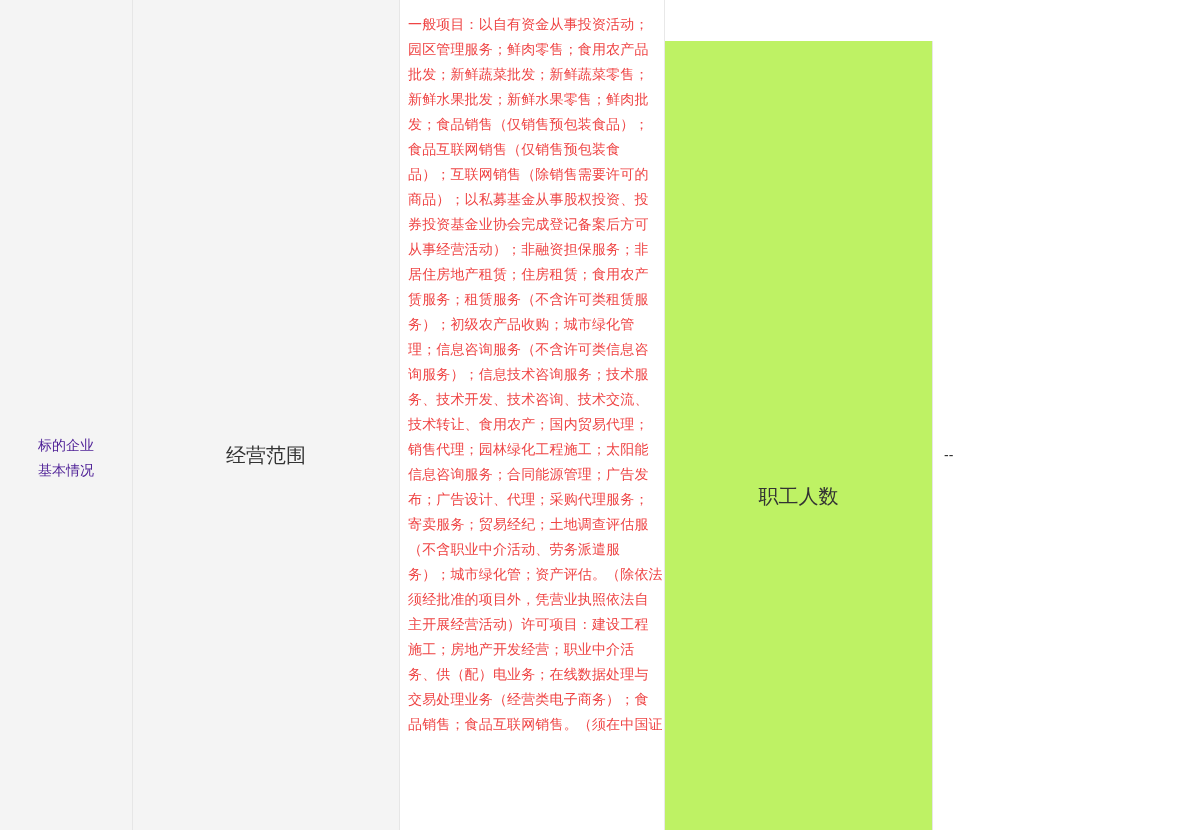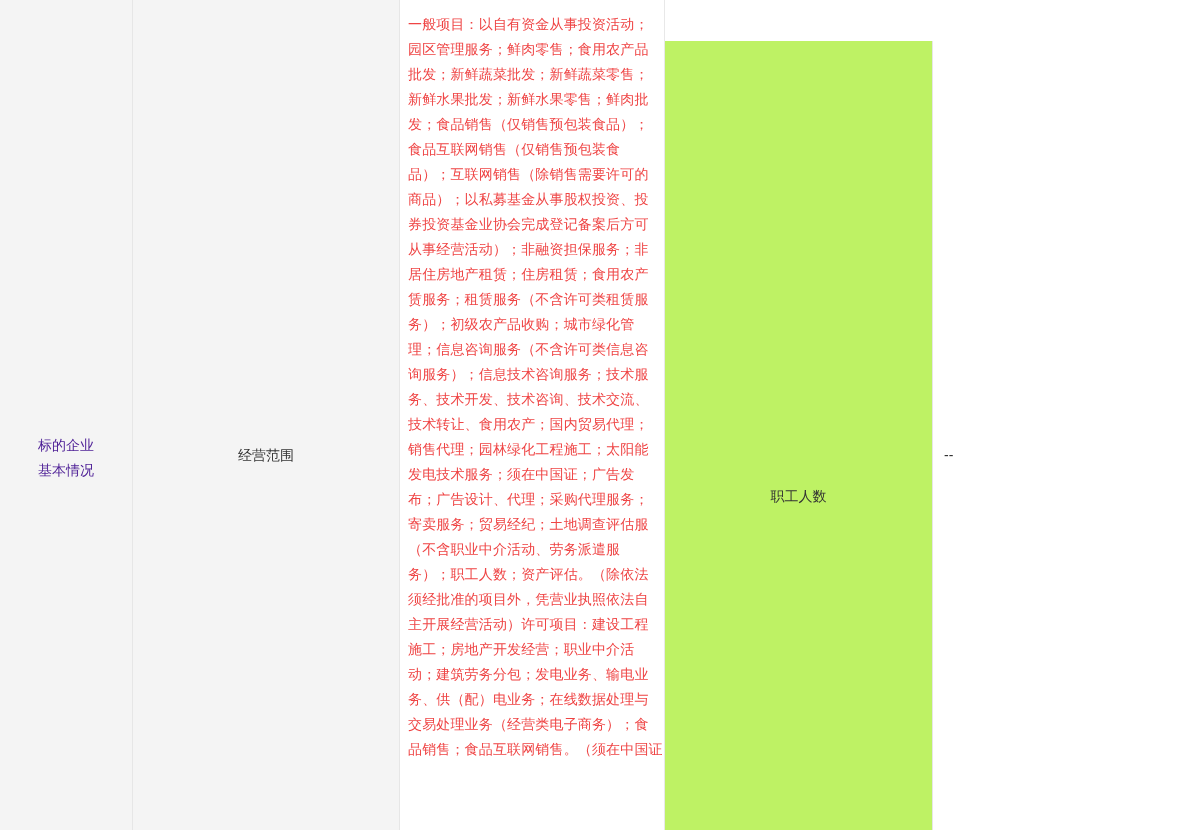--- a/index.html
+++ b/index.html
@@ -62,21 +62,21 @@
     line-height: 25px;
     color: #4c1d95;
     margin-top: 44px;
   }
   .center-label {
     position: absolute;
     top: 443px;
     left: 0;
     width: 100%;
     text-align: center;
-    font-size: 14px;
+    font-size: 20px;
     line-height: 25px;
     color: #333333;
   }
   .scope-text {
     position: absolute;
     top: 12px;
     left: 8px;
     right: 2px;
     font-size: 14px;
     color: #ef4444;
@@ -126,29 +126,28 @@
         <div class="line">券投资基金业协会完成登记备案后方可</div>
         <div class="line">从事经营活动）；非融资担保服务；非</div>
         <div class="line">居住房地产租赁；住房租赁；食用农产</div>
         <div class="line">赁服务；租赁服务（不含许可类租赁服</div>
         <div class="line">务）；初级农产品收购；城市绿化管</div>
         <div class="line">理；信息咨询服务（不含许可类信息咨</div>
         <div class="line">询服务）；信息技术咨询服务；技术服</div>
         <div class="line">务、技术开发、技术咨询、技术交流、</div>
         <div class="line">技术转让、食用农产；国内贸易代理；</div>
         <div class="line">销售代理；园林绿化工程施工；太阳能</div>
-        <div class="line">发电技术服务；须在中国证；广告发</div>
+        <div class="line">信息咨询服务；合同能源管理；广告发</div>
         <div class="line">布；广告设计、代理；采购代理服务；</div>
         <div class="line">寄卖服务；贸易经纪；土地调查评估服</div>
         <div class="line">（不含职业中介活动、劳务派遣服</div>
-        <div class="line">务）；职工人数；资产评估。（除依法</div>
+        <div class="line">务）；城市绿化管；资产评估。（除依法</div>
         <div class="line">须经批准的项目外，凭营业执照依法自</div>
         <div class="line">主开展经营活动）许可项目：建设工程</div>
         <div class="line">施工；房地产开发经营；职业中介活</div>
-        <div class="line">动；建筑劳务分包；发电业务、输电业</div>
         <div class="line">务、供（配）电业务；在线数据处理与</div>
         <div class="line">交易处理业务（经营类电子商务）；食</div>
         <div class="line">品销售；食品互联网销售。（须在中国证</div>
       </div>
   </div>
 
   <div class="cell col4">
     <div class="center-label">职工人数</div>
   </div>
 

